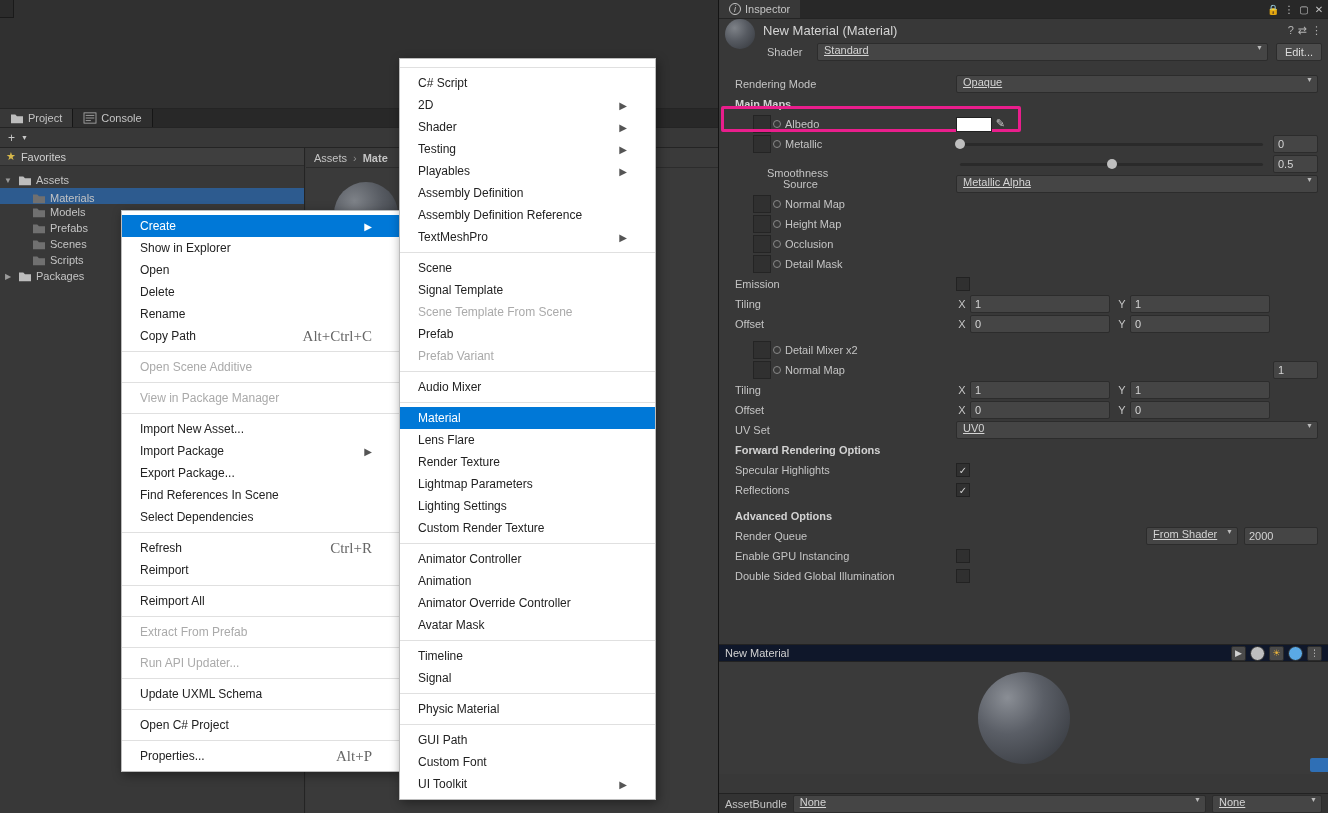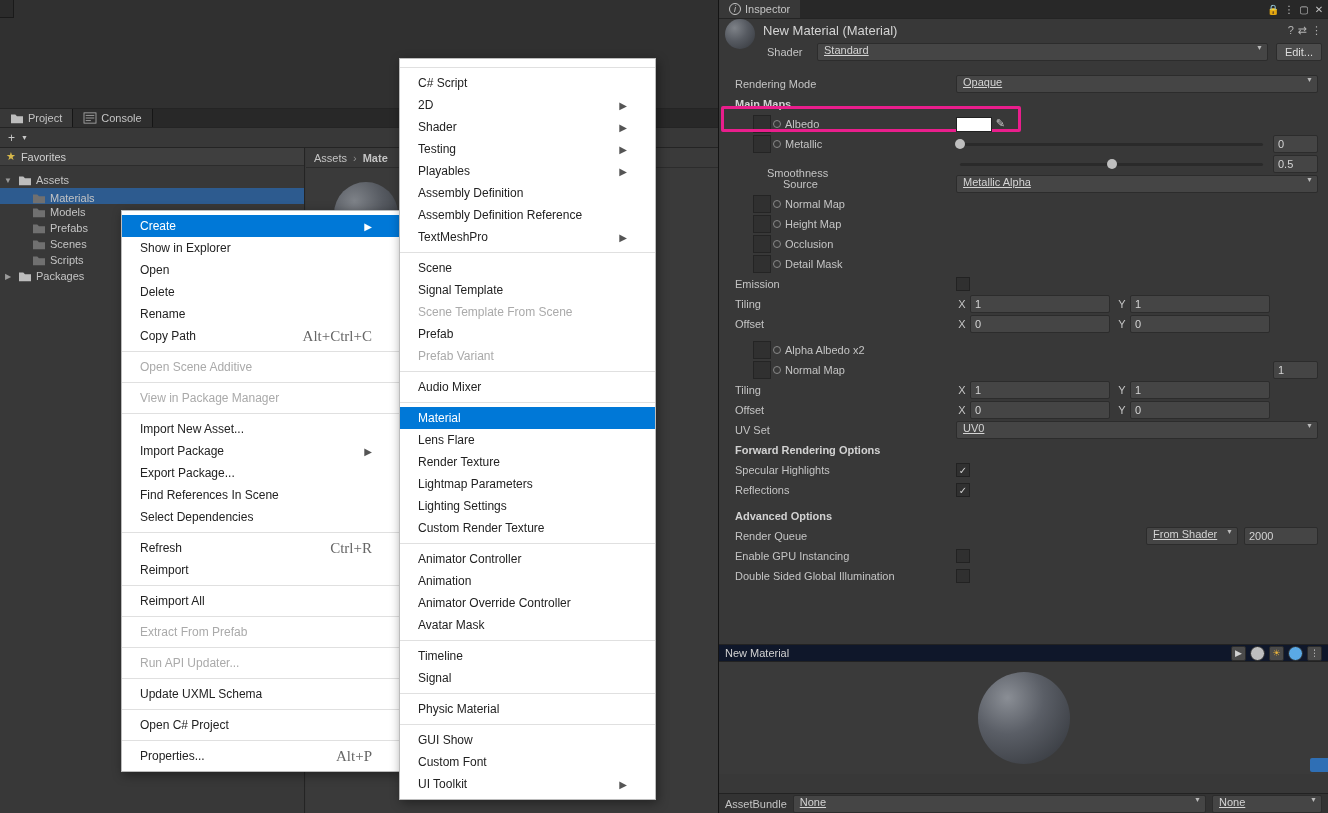--- a/index.html
+++ b/index.html
@@ -384,21 +384,21 @@
     </div>
     <div class="mi">
       <span>Signal</span>
     </div>
     <div class="sep"></div>
     <div class="mi">
       <span>Physic Material</span>
     </div>
     <div class="sep"></div>
     <div class="mi">
-      <span>GUI Show</span>
+      <span>GUI Path</span>
     </div>
     <div class="mi">
       <span>Custom Font</span>
     </div>
     <div class="mi">
       <span>UI Toolkit</span>
       <span class="arrow">▶</span>
     </div>
   </div>
 
@@ -565,21 +565,21 @@
             <span>0</span>
           </div>
         </div>
     </div>
 
     <div style="height:6px;"></div>
     <div class="row">
         <div class="lab indent1">
           <div class="tex-slot"></div>
           <div class="tex-pick"></div>
-          <span class="label">Alpha Albedo x2</span>
+          <span class="label">Detail Mixer x2</span>
         </div>
       </div>
     <div class="row">
       <div class="lab indent1">
           <div class="tex-slot"></div>
           <div class="tex-pick"></div>
           <span class="label">Normal Map</span>
         </div>
       <div style="flex:1"></div>
       <div class="num-field">

